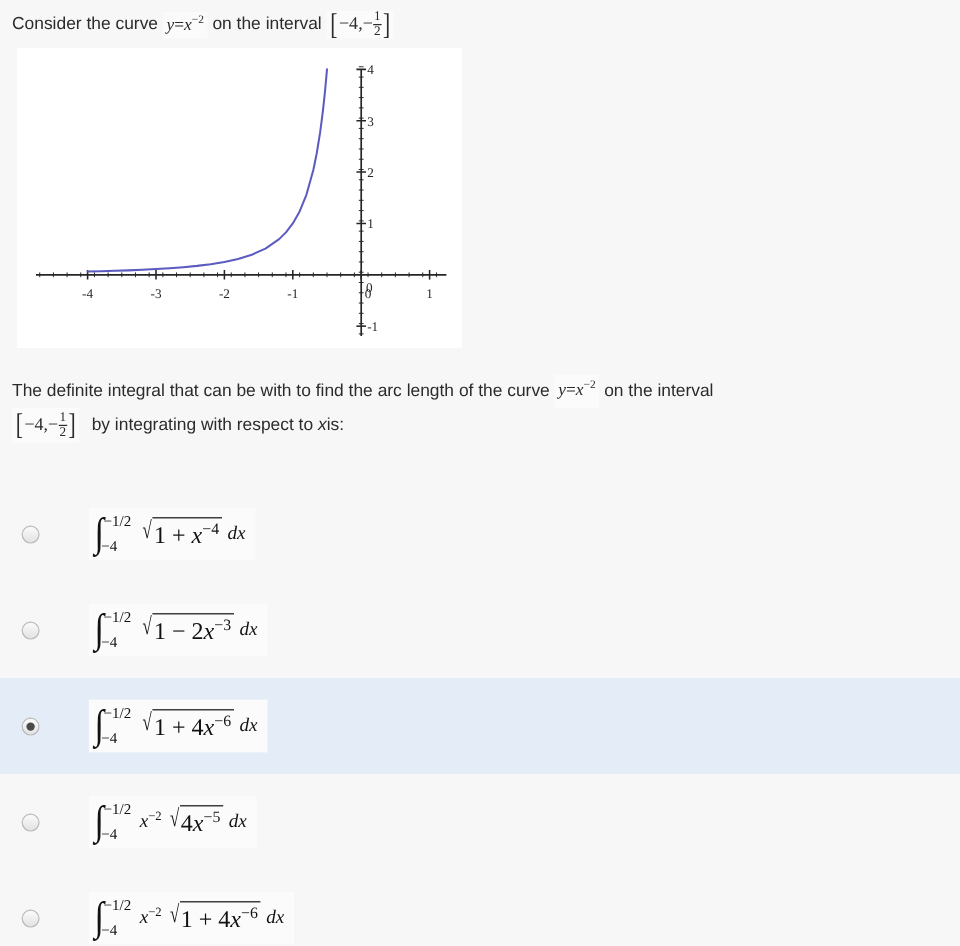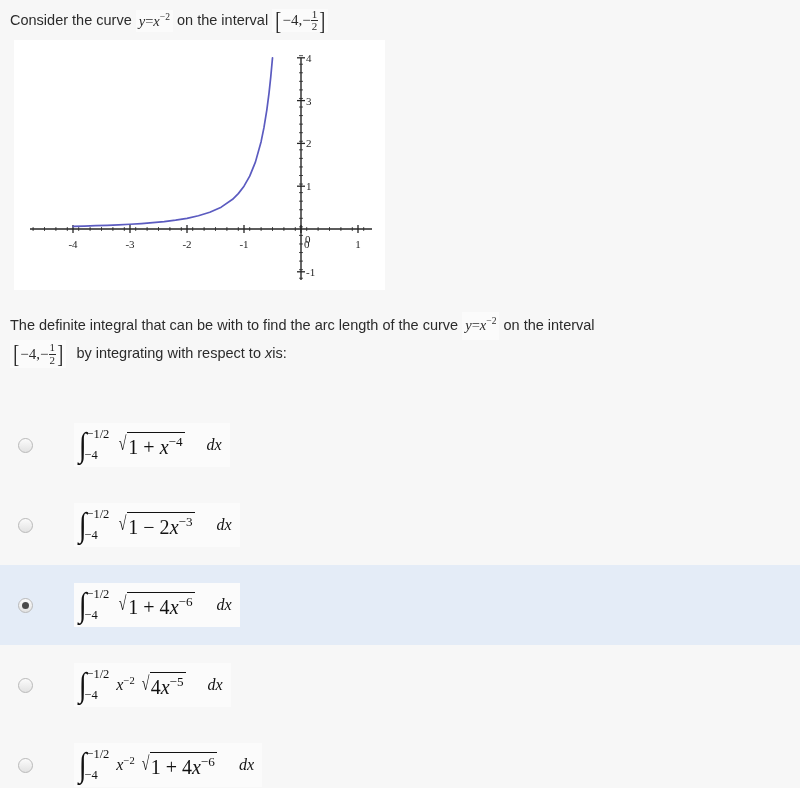--- a/index.html
+++ b/index.html
@@ -180,21 +180,21 @@
   }
   .rad .body {
     border-top: 1px solid #111;
     padding: 1px 2px 0 1px;
     font-size: 20px;
   }
   .var { font-style: italic; }
   .num-n { font-style: normal; }
   .dxs {
     font-style: italic;
-    margin-left: 22px;
+    margin-left: 5px;
     font-size: 16px;
   }
   .pre-coef {
     font-style: italic;
     font-size: 16px;
     margin: 0 3px 0 1px;
   }
 </style>
 </head>
 <body>

